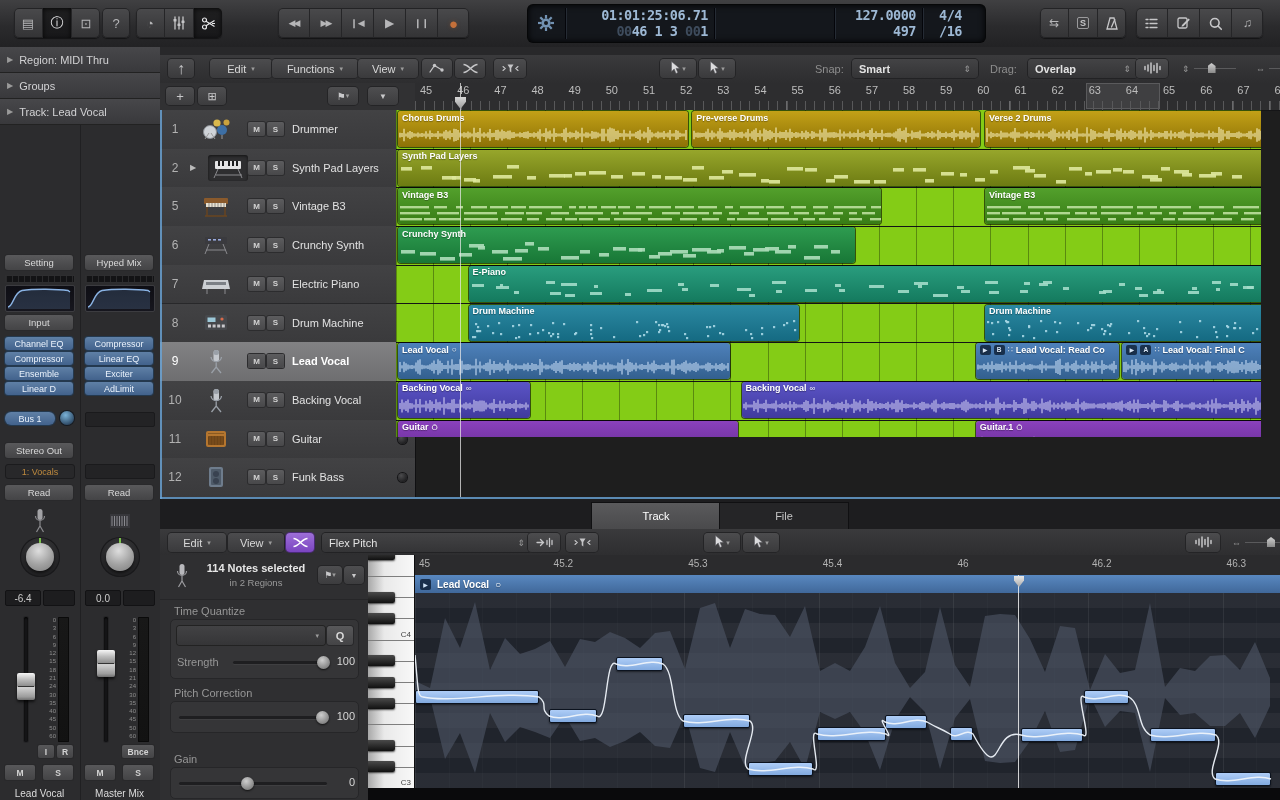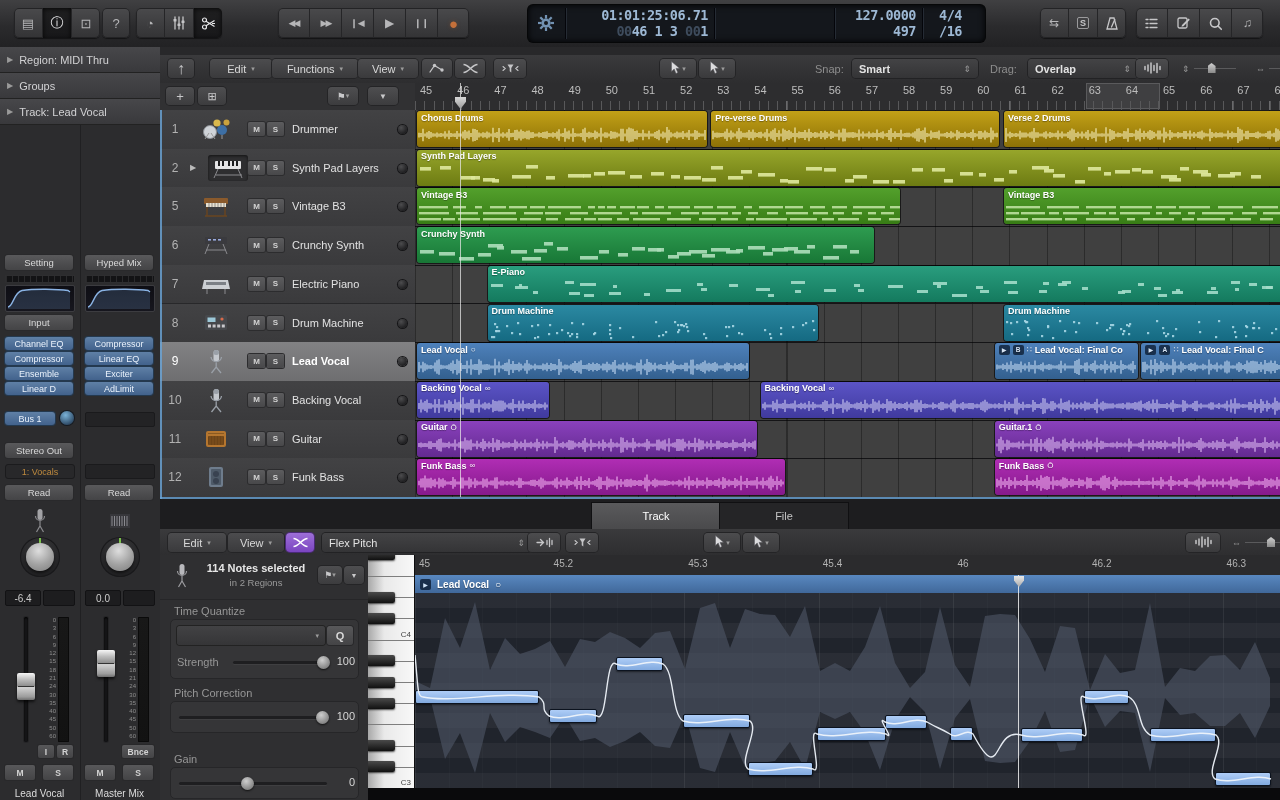--- a/index.html
+++ b/index.html
@@ -69,21 +69,21 @@
   .trow.tsel{background:linear-gradient(#828284,#6e6e70);}
   .tnum{position:absolute;left:4px;top:12px;width:22px;text-align:center;font-size:12px;color:#b2b2b2;}
   .tsel .tnum{color:#fff;}
   .ticon{position:absolute;left:36px;top:6px;width:40px;height:26px;display:flex;align-items:center;justify-content:center;}
   .ticon.box{background:#2e2e30;border-radius:3px;box-shadow:inset 0 1px 3px rgba(0,0,0,.6);}
   .disct{position:absolute;left:40px;top:14px;font-size:8px;color:#bbb;}
   .ms{position:absolute;top:12px;width:17px;height:14px;border-radius:2px;background:linear-gradient(#5c5c5e,#48484a);box-shadow:0 0 0 1px #2c2c2e;color:#d2d2d2;font-size:8px;font-weight:bold;display:flex;align-items:center;justify-content:center;}
   .tname{position:absolute;left:132px;top:13px;font-size:11px;color:#e2e2e2;white-space:nowrap;}
   .tsel .tname{color:#ffffff;font-weight:bold;}
   .led{position:absolute;left:238px;top:15px;width:9px;height:9px;border-radius:50%;background:radial-gradient(circle at 35% 30%,#4c4c4e,#1e1e20 75%);box-shadow:0 0 0 1px #151517;}
-  #arrange-lanes{left:415px;top:110px;width:865px;height:387px;background:#404040;overflow:hidden;}
+  #arrange-lanes{left:396px;top:110px;width:865px;height:327px;background:#84cc16;overflow:hidden;}
   .lane{position:absolute;left:0;width:865px;height:38.7px;border-bottom:1px solid #141416;background-image:repeating-linear-gradient(90deg,rgba(0,0,0,.32) 0 1px,transparent 1px 37.15px);overflow:hidden;}
   .region{position:absolute;top:1px;height:36px;border-radius:3px;box-shadow:0 0 0 1px rgba(0,0,0,.6);overflow:hidden;}
   .rhdr{position:absolute;left:0;right:0;top:0;height:13px;display:flex;align-items:center;gap:3px;padding:0 4px;font-size:9px;font-weight:bold;color:#fff;text-shadow:0 1px 1px rgba(0,0,0,.35);white-space:nowrap;overflow:hidden;}
   .tk{width:11px;height:10px;background:rgba(10,24,44,.75);border-radius:2px;font-size:6.5px;color:#d6e4f4;display:flex;align-items:center;justify-content:center;flex:none;}
   .lglyph{font-size:8px;opacity:.95;font-weight:normal;}
   #focus-left{left:160px;top:110px;width:2px;height:389px;background:#6aa5d8;opacity:.8;}
   #focus-bottom{left:160px;top:497px;width:1120px;height:2px;background:#6aa5d8;opacity:.8;}
   #arr-ph-line{top:83px;width:1px;height:414px;background:rgba(230,230,230,.75);}
   #arr-ph-mark{top:97px;width:11px;height:12px;background:linear-gradient(#d8d8d8,#9a9a9a);clip-path:polygon(0 0,100% 0,100% 40%,50% 100%,0 40%);}
   
@@ -295,21 +295,21 @@
         <div class="gr" style="top: 150px;"></div>
         <div class="eq" style="top: 160px;"><svg width="66" height="23" viewBox="0 0 66 23">
             <path d="M2 21 C7 21 8 6 16 4.5 C28 2.5 52 3 62 4.5 L64 6" stroke="#8fb8e8" stroke-width="1.4" fill="none"></path>
             <path d="M2 21 C7 21 8 6 16 4.5 C28 2.5 52 3 62 4.5 L64 6 V23 H2 Z" fill="rgba(110,150,200,0.22)"></path>
           </svg></div>
         <div class="sbtn" style="top: 190px;">Input</div>
         <div class="plug" style="top: 212px;">Channel EQ</div>
         <div class="plug" style="top: 227px;">Compressor</div>
         <div class="plug" style="top: 242px;">Ensemble</div>
         <div class="plug" style="top: 257px;">Linear D</div>
-        <div class="plug" style="top: 287px; width: 50px;">Bus 1</div>
+        <div class="plug" style="top: 287px; width: 50px; border-radius: 6px;">Bus 1</div>
         <div style="position: absolute; left: 60px; top: 286px; width: 14px; height: 14px; border-radius: 50%; background: radial-gradient(circle at 40% 30%, rgb(122, 178, 216), rgb(46, 74, 102) 75%); box-shadow: rgb(20, 26, 34) 0px 0px 0px 1px;"></div>
         <div class="sbtn" style="top: 318px;">Stereo Out</div>
         <div class="gbox" style="top: 339px;">1: Vocals</div>
         <div class="sbtn" style="top: 360px;">Read</div>
         <div style="position: absolute; left: 26px; top: 382px; width: 28px; height: 28px; display: flex; align-items: center; justify-content: center; opacity: 0.85;">
           <svg width="12" height="26" viewBox="0 0 12 26">
             <rect x="3.5" y="1" width="5" height="11" rx="2.5" fill="#b8b8bc"></rect>
             <path d="M1.5 8 a4.5 4.5 0 0 0 9 0 M6 12.5 V18 M2.5 24 L6 18 L9.5 24" stroke="#9a9a9e" fill="none" stroke-width="1.2"></path>
           </svg>
         </div>
@@ -1179,21 +1179,21 @@
             <svg width="332.34999999999997" height="22" style="position:absolute;left:0;bottom:1px">
               <path d="M2 6.0v9.9M4 9.3v3.3M6 5.7v10.5M8 7.3v7.5M10 8.5v5.0M12 9.3v3.5M14 9.1v3.8M16 9.5v3.0M18 6.5v9.1M20 4.3v13.5M22 3.2v15.6M24 8.7v4.6M26 9.3v3.4M28 9.6v2.9M30 9.2v3.7M32 8.2v5.6M34 6.8v8.3M36 4.6v12.8M38 8.1v5.8M40 3.3v15.4M42 4.7v12.5M44 6.9v8.2M46 8.9v4.1M48 9.1v3.8M50 4.7v12.6M52 9.3v3.3M54 3.2v15.6M56 8.4v5.2M58 7.9v6.2M60 8.1v5.8M62 3.3v15.5M64 4.8v12.4M66 8.4v5.2M68 8.2v5.7M70 8.0v6.0M72 8.6v4.8M74 9.5v2.9M76 9.5v2.9M78 2.8v16.5M80 9.3v3.3M82 5.4v11.2M84 9.4v3.1M86 8.8v4.4M88 7.0v8.0M90 6.6v8.7M92 3.2v15.7M94 8.1v5.7M96 4.9v12.2M98 7.9v6.3M100 8.0v6.1M102 6.4v9.2M104 7.7v6.6M106 9.5v2.9M108 7.3v7.4M110 4.1v13.7M112 7.6v6.8M114 8.7v4.5M116 9.6v2.9M118 7.7v6.6M120 9.3v3.5M122 9.2v3.7M124 9.2v3.7M126 7.5v7.0M128 8.2v5.6M130 6.8v8.4M132 8.9v4.1M134 7.0v8.0M136 8.0v6.1M138 7.9v6.3M140 9.2v3.7M142 3.1v15.8M144 5.8v10.5M146 9.5v2.9M148 8.6v4.8M150 8.8v4.4M152 9.5v3.0M154 8.2v5.6M156 7.0v8.1M158 5.0v11.9M160 7.1v7.8M162 5.4v11.2M164 4.3v13.4M166 8.9v4.1M168 9.0v4.0M170 8.6v4.8M172 7.1v7.9M174 8.0v6.0M176 6.6v8.8M178 7.9v6.2M180 6.9v8.2M182 8.1v5.8M184 9.4v3.1M186 7.5v7.0M188 7.8v6.4M190 5.8v10.4M192 7.7v6.5M194 8.5v5.1M196 6.0v10.0M198 4.1v13.8M200 9.6v2.9M202 8.3v5.3M204 8.4v5.3M206 6.8v8.5M208 9.3v3.4M210 6.4v9.2M212 8.3v5.5M214 8.6v4.8M216 9.3v3.5M218 9.4v3.2M220 6.5v9.0M222 7.1v7.9M224 3.5v15.0M226 9.2v3.6M228 7.7v6.6M230 3.0v16.0M232 6.0v9.9M234 6.7v8.5M236 8.7v4.7M238 6.7v8.6M240 9.5v2.9M242 8.6v4.8M244 8.0v6.1M246 8.9v4.2M248 8.9v4.1M250 5.7v10.5M252 8.3v5.4M254 6.8v8.4M256 4.6v12.7M258 7.9v6.3M260 9.0v4.1M262 9.2v3.7M264 8.5v5.0M266 8.9v4.1M268 6.7v8.6M270 6.7v8.5M272 9.4v3.2M274 3.8v14.4M276 3.4v15.3M278 9.6v2.9M280 7.9v6.2M282 8.5v5.1M284 7.2v7.7M286 6.1v9.8M288 4.4v13.2M290 7.5v7.1M292 6.7v8.7M294 7.8v6.4M296 7.1v7.8M298 5.9v10.2M300 7.5v6.9M302 9.6v2.9M304 9.3v3.4M306 9.3v3.3M308 7.8v6.4M310 6.4v9.2M312 7.0v8.0M314 9.1v3.7M316 9.5v3.0M318 7.2v7.5M320 9.1v3.8M322 8.0v6.0M324 7.0v8.0M326 8.3v5.4M328 9.5v2.9M330 7.0v8.0" stroke="#bcd4ef" stroke-width="1.3" opacity="0.92" fill="none"></path>
             </svg>
           </div>
         </div>
         <div class="region" style="left: 579.7px; width: 142.9px; background: linear-gradient(rgb(78, 129, 187), rgb(51, 96, 143));">
           <div class="rhdr">
             <div class="tk" style="font-size: 5.5px;">▶</div>
             <div class="tk">B</div>
             <span class="lglyph">∷</span>
-            <span>Lead Vocal: Final Co</span>
+            <span>Lead Vocal: Read Co</span>
           </div>
           <div style="position: absolute; inset: 13px 0px 0px;">
             <svg width="142.88500000000022" height="22" style="position:absolute;left:0;bottom:1px">
               <path d="M2 8.5v5.1M4 9.3v3.5M6 9.3v3.3M8 7.8v6.3M10 9.1v3.8M12 6.5v9.0M14 8.7v4.6M16 5.2v11.5M18 9.1v3.8M20 7.6v6.8M22 7.7v6.6M24 8.0v6.1M26 5.6v10.9M28 9.2v3.7M30 7.5v7.0M32 9.4v3.2M34 6.1v9.7M36 8.8v4.4M38 8.9v4.3M40 4.4v13.2M42 9.3v3.4M44 8.9v4.3M46 7.9v6.3M48 6.6v8.8M50 9.3v3.5M52 8.7v4.6M54 7.9v6.2M56 8.4v5.2M58 9.3v3.3M60 9.5v3.0M62 9.2v3.5M64 8.2v5.5M66 4.8v12.3M68 9.3v3.3M70 7.4v7.2M72 9.5v2.9M74 9.5v3.0M76 9.4v3.1M78 9.4v3.1M80 5.0v12.1M82 4.0v14.1M84 2.8v16.3M86 9.0v3.9M88 9.4v3.2M90 6.7v8.7M92 6.3v9.5M94 9.5v3.1M96 8.0v6.0M98 7.0v8.1M100 4.5v13.0M102 8.7v4.6M104 9.5v3.1M106 7.9v6.3M108 8.7v4.6M110 4.6v12.9M112 8.0v5.9M114 9.5v2.9M116 5.4v11.1M118 7.9v6.3M120 5.5v11.1M122 8.9v4.2M124 9.5v3.1M126 4.3v13.4M128 8.0v5.9M130 9.0v4.0M132 9.5v3.0M134 8.5v5.0M136 7.5v6.9M138 5.1v11.8M140 8.9v4.3" stroke="#bcd4ef" stroke-width="1.3" opacity="0.92" fill="none"></path>
             </svg>
           </div>
         </div>
         <div class="region" style="left: 726.4px; width: 144.7px; background: linear-gradient(rgb(78, 129, 187), rgb(51, 96, 143));">
           <div class="rhdr">
             <div class="tk" style="font-size: 5.5px;">▶</div>

